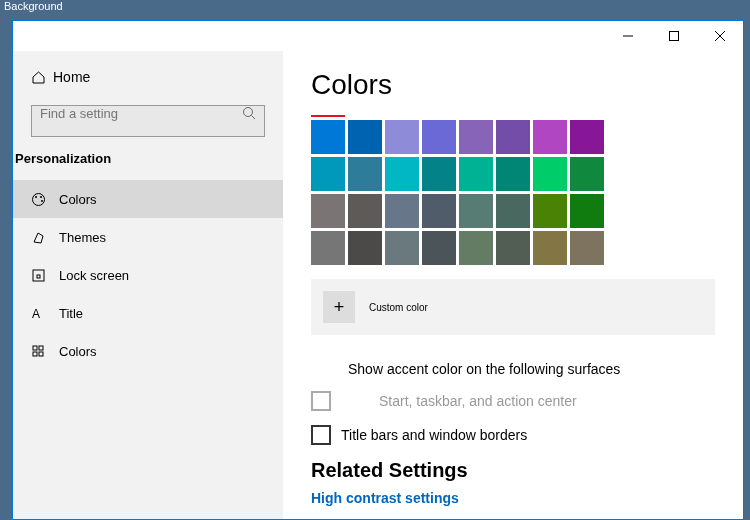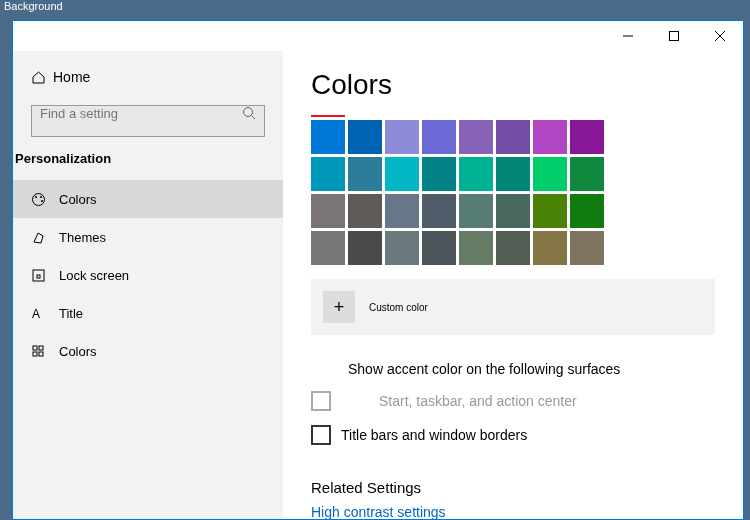--- a/index.html
+++ b/index.html
@@ -26,22 +26,22 @@
   .swatches { display: grid; grid-template-columns: repeat(8, 34px); grid-auto-rows: 34px; gap: 3px; margin-bottom: 14px; }
   .swatch { width: 34px; height: 34px; cursor: pointer; }
   .custom { background: #f2f2f2; padding: 12px; display: flex; align-items: center; gap: 14px; margin-bottom: 26px; }
   .plusbox { width: 32px; height: 32px; background: #ddd; display: flex; align-items: center; justify-content: center; font-size: 18px; font-weight: 300; }
   .custom-label { font-size: 10px; }
   .accent-head { font-size: 14px; margin-bottom: 14px; margin-left: 37px; }
   .check-row { display: flex; align-items: center; gap: 10px; margin-bottom: 14px; font-size: 14px; }
   .check-row.disabled { color: #999; gap: 48px; }
   .cbox { width: 20px; height: 20px; border: 2px solid #333; }
   .check-row.disabled .cbox { border-color: #aaa; }
-  h2 { font-size: 15px; font-weight: 400; margin-top: 34px; margin-bottom: 8px; }
-  .link { color: #0067c0; font-size: 14px; cursor: pointer; }
+  h2 { font-size: 20px; font-weight: 700; margin-top: 14px; margin-bottom: 8px; }
+  .link { color: #0067c0; font-size: 14px; cursor: pointer; font-weight: bold; }
   svg { display: block; }
 </style>
 </head>
 <body>
 
 <div class="desktop-label">Background</div>
 
 <div class="window">
   <div class="titlebar">
     <div class="tbtn">

